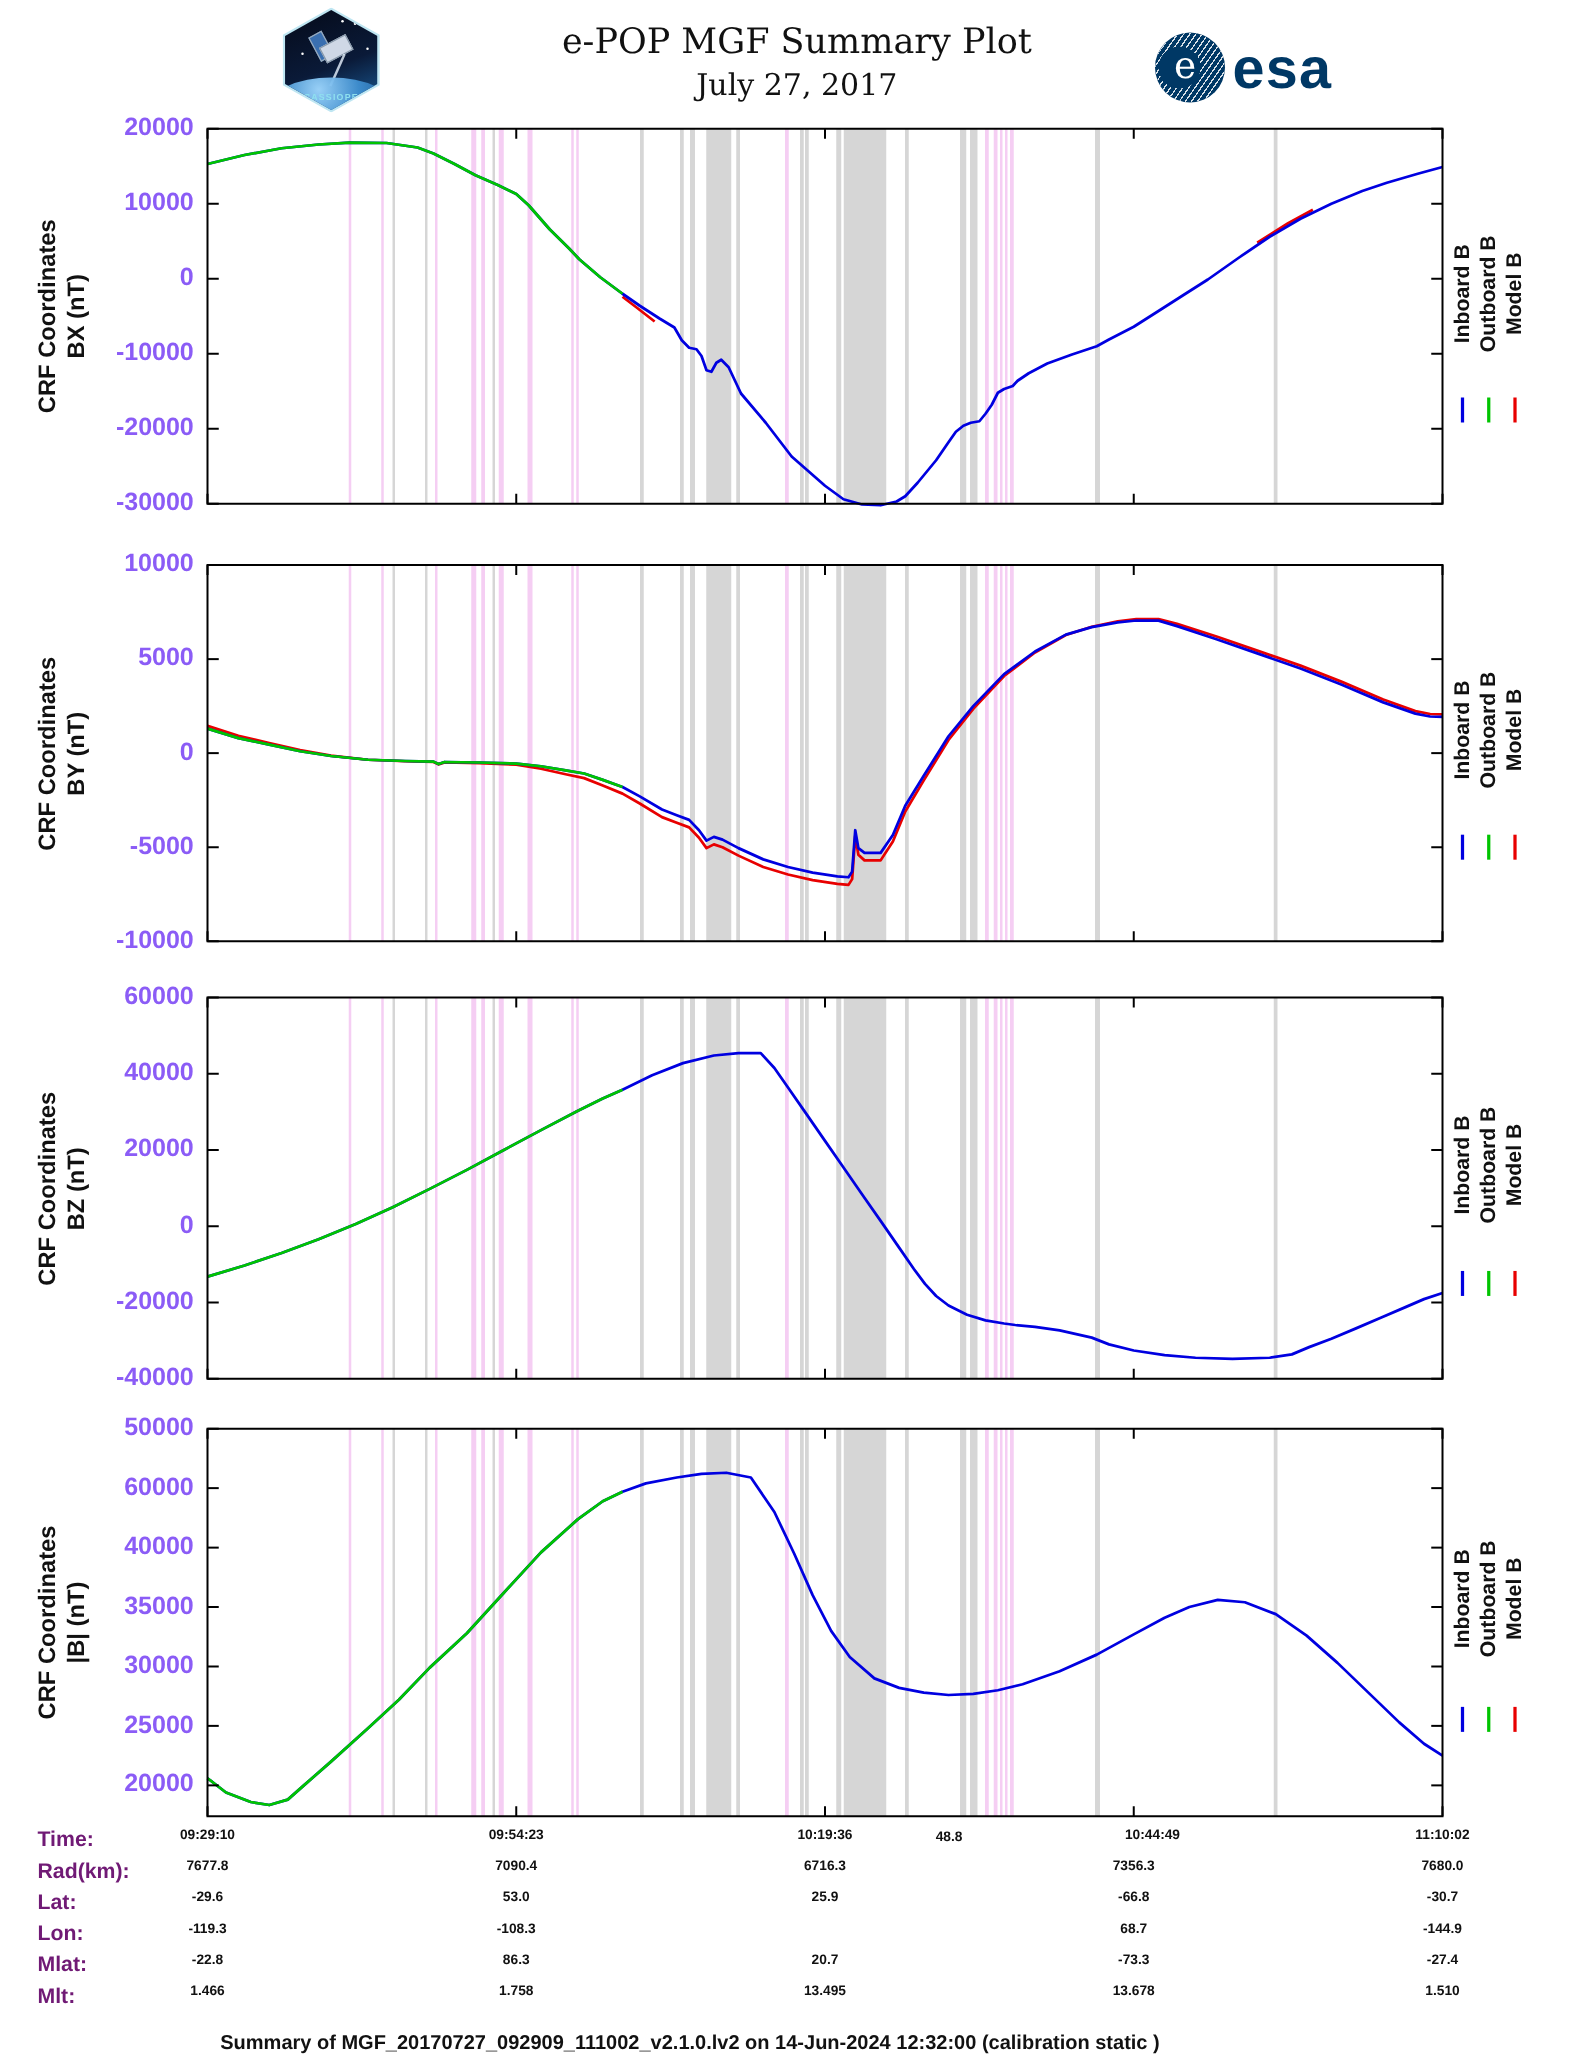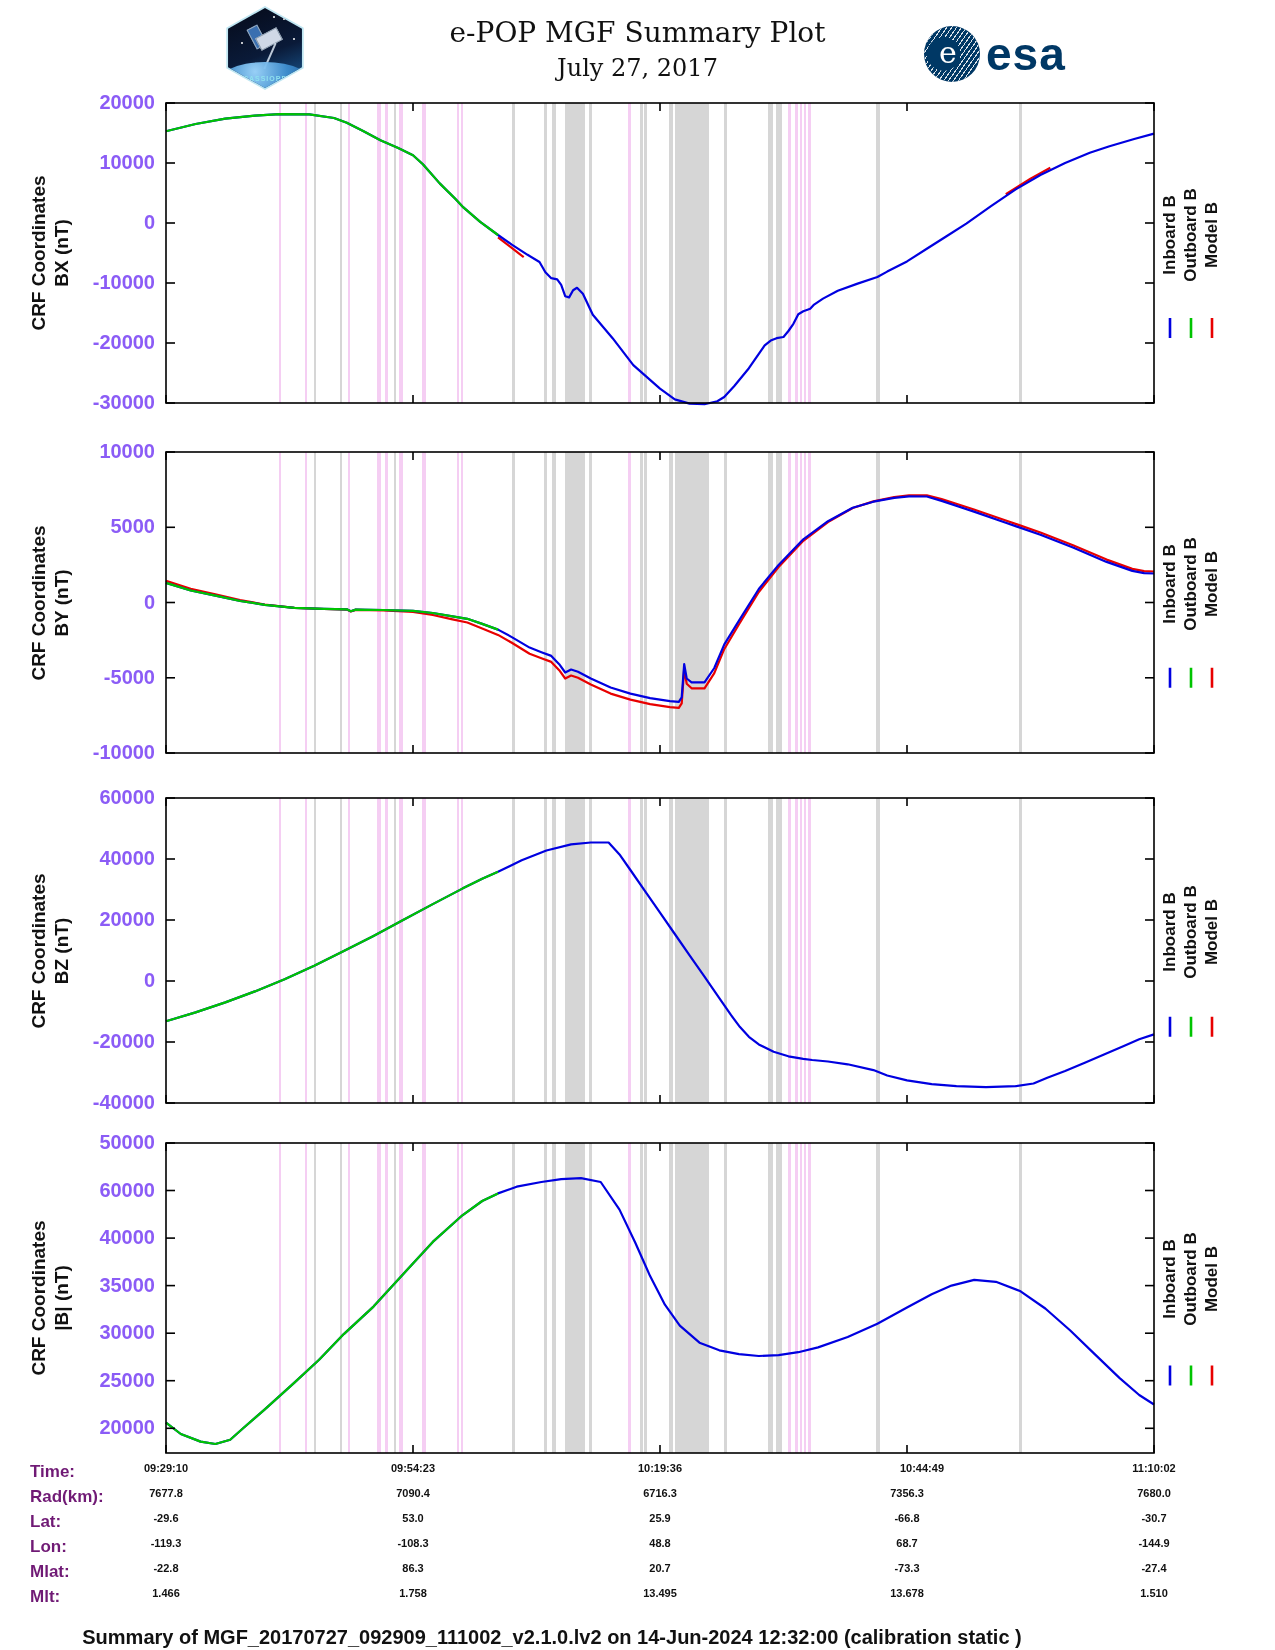--- a/index.html
+++ b/index.html
@@ -38,21 +38,21 @@
   .esa-word{font-size:46px;font-weight:bold;color:#003865;letter-spacing:1px;margin-left:6px;
        font-family:"Liberation Sans",sans-serif;}
   .ytick-label{position:absolute;width:145px;text-align:right;font-weight:bold;font-size:20px;color:#8b5cf6;}
   .yaxis-label{position:absolute;text-align:center;font-weight:bold;font-size:19px;color:#111;
        white-space:nowrap;line-height:23px;}
   .legend-label{position:absolute;font-weight:bold;font-size:17px;color:#111;white-space:nowrap;}
   .rot{transform:translate(-50%,-50%) rotate(-90deg);}
   .tbl-label{position:absolute;font-weight:bold;font-size:17px;color:#701a75;}
   .tbl-val{position:absolute;width:220px;text-align:center;font-weight:bold;font-size:11px;color:#111;}
   .footer{position:absolute;left:0;top:1626px;width:1104px;text-align:center;
-       font-weight:bold;font-size:20px;color:#111;}
+       font-weight:bold;font-size:16px;color:#111;}
 </style>
 </head>
 <body>
 
 <div class="title-line1">e-POP MGF Summary Plot</div>
 <div class="title-line2">July 27, 2017</div>
 
 <div class="patch">
   <div class="patch-inner">
     <div class="patch-star" style="left:12px;top:12px"></div>
@@ -388,21 +388,21 @@
     <div class="tbl-val" style="left: 1044px; top: 1487px;">7680.0</div>
     <div class="tbl-label" style="left: 30px; top: 1512px;">Lat:</div>
     <div class="tbl-val" style="left: 56px; top: 1512px;">-29.6</div>
     <div class="tbl-val" style="left: 303px; top: 1512px;">53.0</div>
     <div class="tbl-val" style="left: 550px; top: 1512px;">25.9</div>
     <div class="tbl-val" style="left: 797px; top: 1512px;">-66.8</div>
     <div class="tbl-val" style="left: 1044px; top: 1512px;">-30.7</div>
     <div class="tbl-label" style="left: 30px; top: 1537px;">Lon:</div>
     <div class="tbl-val" style="left: 56px; top: 1537px;">-119.3</div>
     <div class="tbl-val" style="left: 303px; top: 1537px;">-108.3</div>
-    <div class="tbl-val" style="left: 550px; top: 1537px;">48.8</div>
+    <div class="tbl-val" style="left: 550px; top: 1464px; text-align: right;">48.8</div>
     <div class="tbl-val" style="left: 797px; top: 1537px;">68.7</div>
     <div class="tbl-val" style="left: 1044px; top: 1537px;">-144.9</div>
     <div class="tbl-label" style="left: 30px; top: 1562px;">Mlat:</div>
     <div class="tbl-val" style="left: 56px; top: 1562px;">-22.8</div>
     <div class="tbl-val" style="left: 303px; top: 1562px;">86.3</div>
     <div class="tbl-val" style="left: 550px; top: 1562px;">20.7</div>
     <div class="tbl-val" style="left: 797px; top: 1562px;">-73.3</div>
     <div class="tbl-val" style="left: 1044px; top: 1562px;">-27.4</div>
     <div class="tbl-label" style="left: 30px; top: 1587px;">Mlt:</div>
     <div class="tbl-val" style="left: 56px; top: 1587px;">1.466</div>

